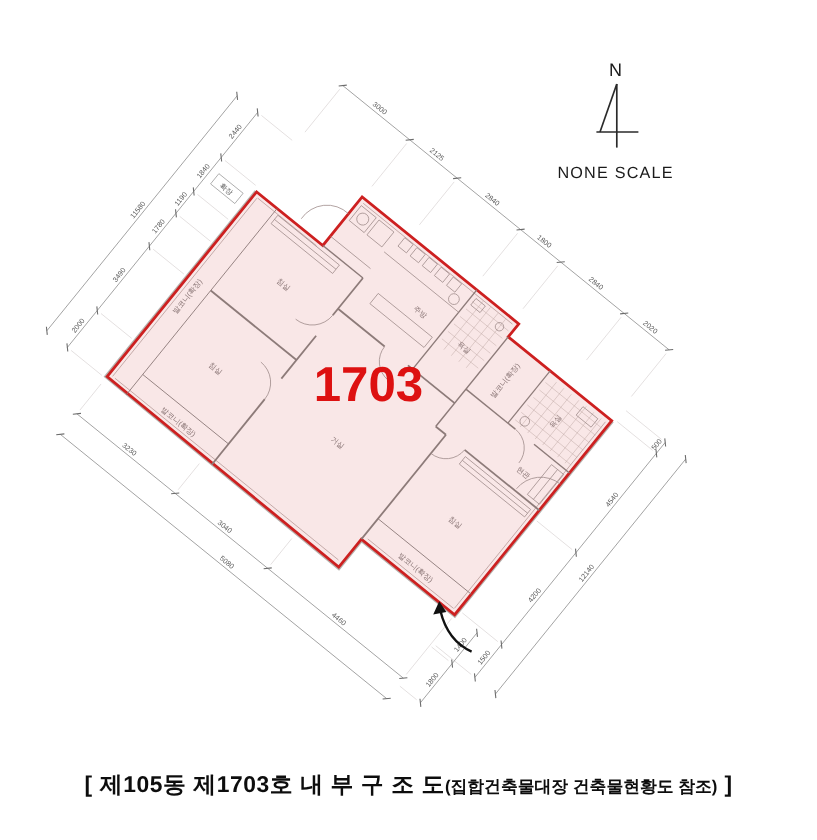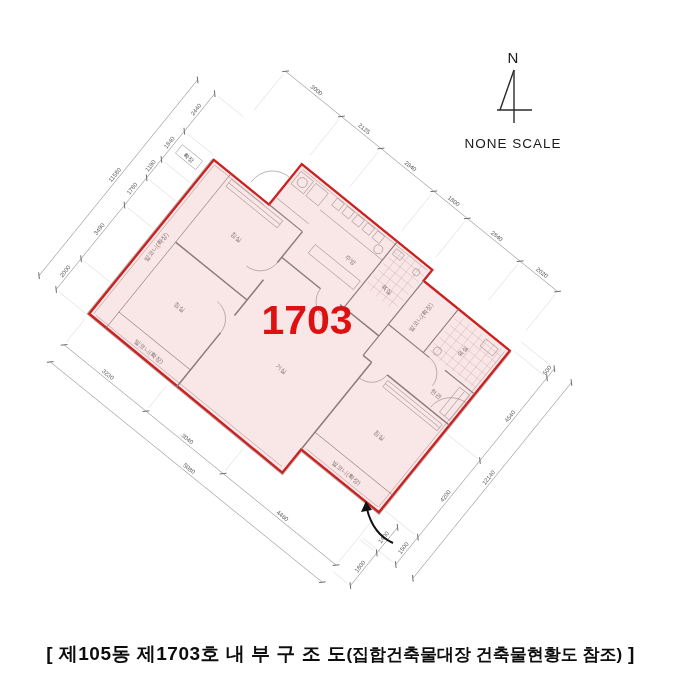--- a/index.html
+++ b/index.html
@@ -16,21 +16,21 @@
   .dim{stroke:#9a9a9a;stroke-width:.7;fill:none;}
   .ext{stroke:#d6cfcf;stroke-width:.5;}
   .tick{stroke:#6b6b6b;stroke-width:.9;}
   text{font-family:"Liberation Sans",sans-serif;}
   .dtx{font-size:6px;fill:#5a5a5a;text-anchor:middle;}
   .rtx{font-size:6.2px;fill:#8a7676;text-anchor:middle;}
   .ntx{fill:#1a1a1a;text-anchor:middle;}
   #caption{position:absolute;left:0;top:641px;width:100%;text-align:center;color:#0d0d0d;
            font-weight:bold;white-space:nowrap;}
   #caption .big{font-size:19px;letter-spacing:.5px;}
-  #caption .small{font-size:17px;}
+  #caption .small{font-size:14px;}
 </style>
 </head>
 <body>
 
 <div id="stage">
 <svg width="681" height="700" viewBox="0 0 681 700">
 
   <g transform="translate(300,330) rotate(39)">
 
     <path class="shadow" d="M -174,-78 L -174,120 L 76,122 L 76,92 L 176,92 L 176,-116"></path>

